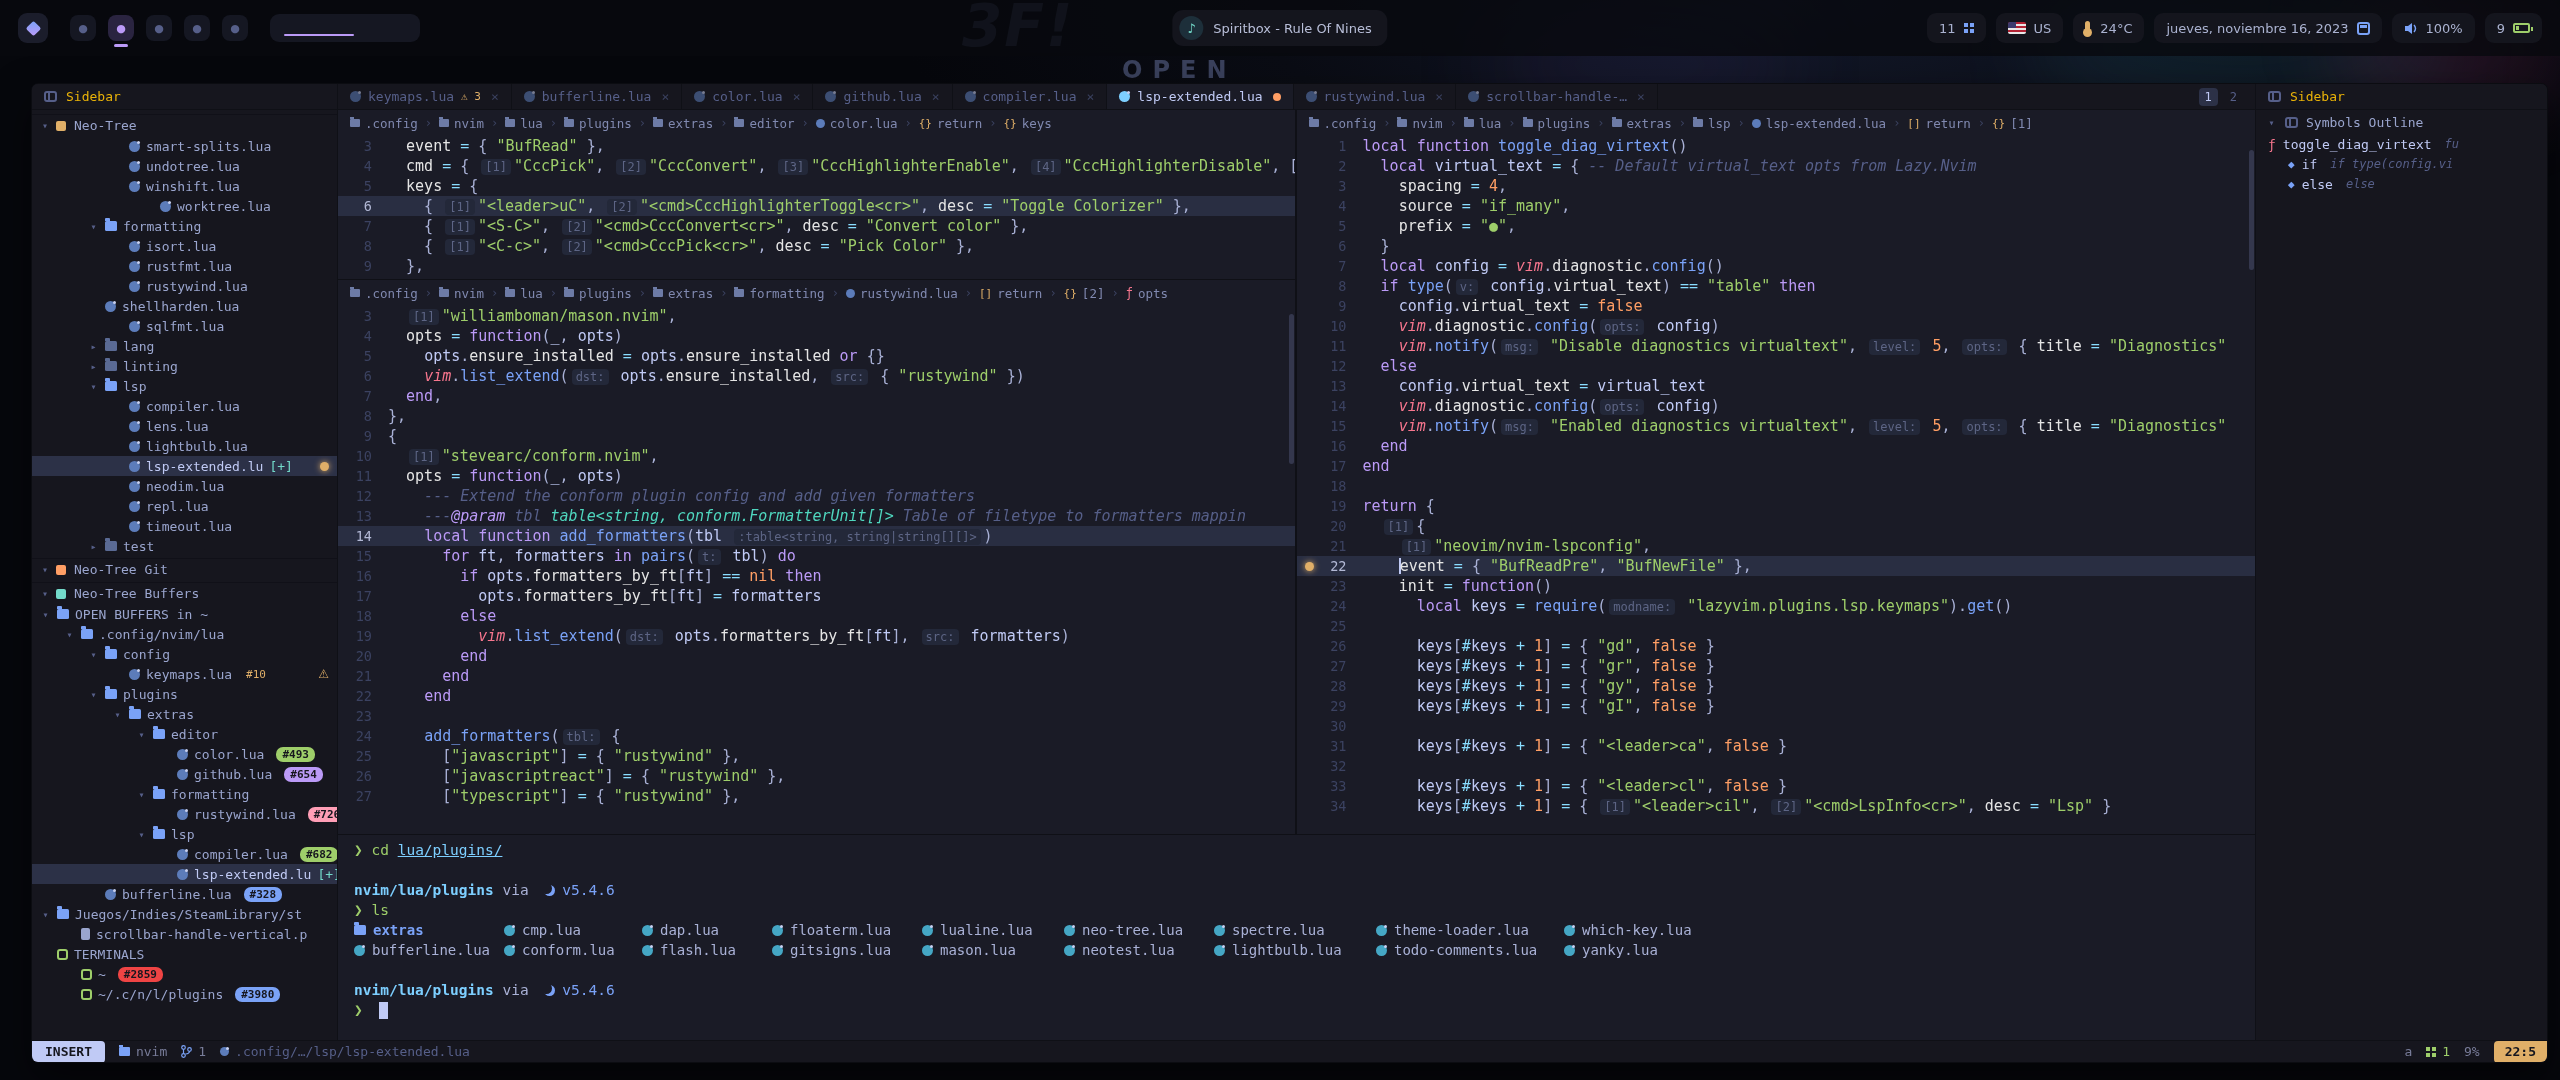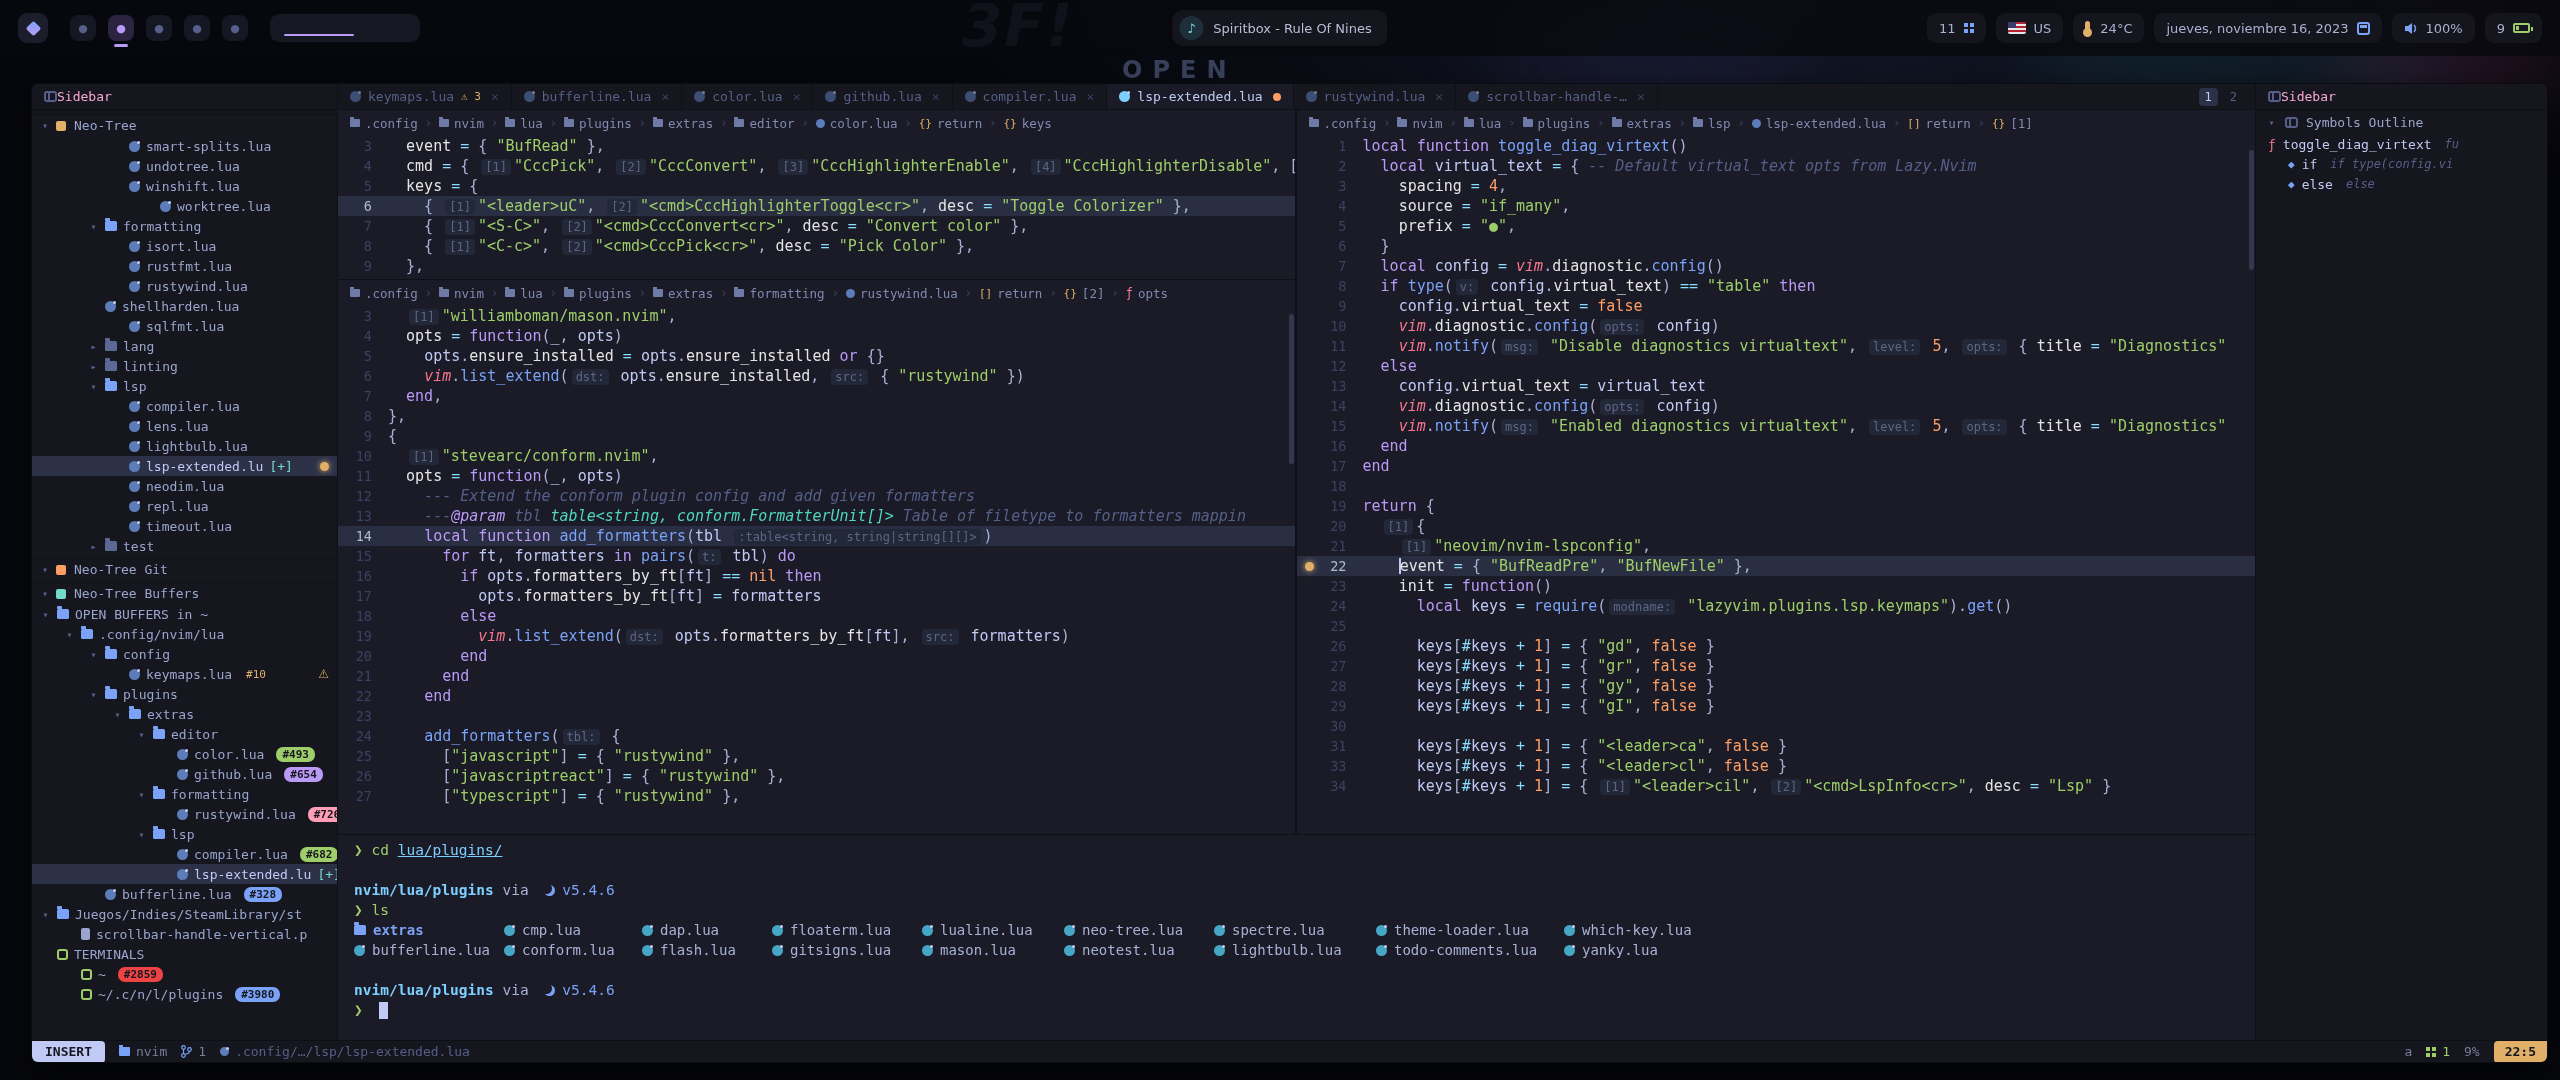--- a/index.html
+++ b/index.html
@@ -42,21 +42,21 @@
   .batt-ic::before{content:'';position:absolute;left:1px;top:1px;bottom:1px;width:3px;background:#9ece6a}
   .batt-ic::after{content:'';position:absolute;right:-5px;top:2px;width:2px;height:4px;background:#9ece6a}
 
   
   #win{position:absolute;left:32px;right:13px;top:84px;bottom:18px;z-index:3;background:#1a1b26;border-radius:6px;overflow:hidden;display:flex;flex-direction:column;box-shadow:0 0 0 1px #0b0c11,0 18px 40px rgba(0,0,0,.5)}
   #main{flex:1;display:flex;min-height:0}
 
   
   #lsb{width:306px;flex:none;background:#16161e;border-right:1px solid #0f1016;display:flex;flex-direction:column;min-height:0}
   #rsb{width:292px;flex:none;background:#16161e;border-left:1px solid #0f1016;display:flex;flex-direction:column}
-  .sb-hdr{height:26px;flex:none;display:flex;align-items:center;padding:0 12px;color:#f9a8d4;font-size:13px;border-bottom:1px solid #0f1016}
+  .sb-hdr{height:26px;flex:none;display:flex;align-items:center;gap:9px;padding:0 12px;color:#eab308;font-size:13px;border-bottom:1px solid #0f1016}
   .lay-ic{width:13px;height:11px;border:2px solid #565f89;border-radius:3px;position:relative}
   .lay-ic::after{content:'';position:absolute;left:2px;top:0;bottom:0;width:2px;background:#565f89}
   #ltree{flex:1;overflow:hidden;padding-top:2px}
   .t-hdr{height:22px;display:flex;align-items:center;gap:8px;padding:0 10px;color:#9aa5ce;font-size:13px;border-top:1px solid #101018;margin-top:2px}
   .t-hdr .sq{width:10px;height:10px;border-radius:2px;flex:none}
   .t-hdr .chev{width:auto}
   .t-row{height:20px;display:flex;align-items:center;gap:6px;font-size:13px;color:#9aa5ce;padding-right:8px;white-space:nowrap;overflow:hidden}
   .t-row.sel{background:#2c3147;color:#c0caf5}
   .chev{color:#565f89;font-size:10px;width:11px;flex:none;text-align:center}
   .ic-lua{width:11px;height:11px;border-radius:50%;background:#5c7cba;flex:none;position:relative}
@@ -723,20 +723,21 @@
               <div class="line cur"><span class="sign" style="width: 26px;"><span class="bulb"></span></span><span class="lnum">22</span><span class="ltext"><span class="sy-t">    </span><span class="caret"></span><span class="sy-fd">event</span><span class="sy-o"> = </span><span class="sy-t">{ </span><span class="sy-s">"BufReadPre"</span><span class="sy-t">, </span><span class="sy-s">"BufNewFile"</span><span class="sy-t"> },</span></span></div>
               <div class="line"><span class="sign" style="width: 26px;"></span><span class="lnum">23</span><span class="ltext"><span class="sy-t">    </span><span class="sy-fd">init</span><span class="sy-o"> = </span><span class="sy-k">function</span><span class="sy-t">()</span></span></div>
               <div class="line"><span class="sign" style="width: 26px;"></span><span class="lnum">24</span><span class="ltext"><span class="sy-t">      </span><span class="sy-k">local </span><span class="sy-v">keys</span><span class="sy-o"> = </span><span class="sy-f">require</span><span class="sy-t">(</span><span class="sy-h">modname:</span><span class="sy-t"> </span><span class="sy-s">"lazyvim.plugins.lsp.keymaps"</span><span class="sy-t">).</span><span class="sy-f">get</span><span class="sy-t">()</span></span></div>
               <div class="line"><span class="sign" style="width: 26px;"></span><span class="lnum">25</span><span class="ltext"></span></div>
               <div class="line"><span class="sign" style="width: 26px;"></span><span class="lnum">26</span><span class="ltext"><span class="sy-t">      </span><span class="sy-v">keys</span><span class="sy-t">[</span><span class="sy-o">#</span><span class="sy-v">keys</span><span class="sy-o"> + </span><span class="sy-n">1</span><span class="sy-t">]</span><span class="sy-o"> = </span><span class="sy-t">{ </span><span class="sy-s">"gd"</span><span class="sy-t">, </span><span class="sy-n">false</span><span class="sy-t"> }</span></span></div>
               <div class="line"><span class="sign" style="width: 26px;"></span><span class="lnum">27</span><span class="ltext"><span class="sy-t">      </span><span class="sy-v">keys</span><span class="sy-t">[</span><span class="sy-o">#</span><span class="sy-v">keys</span><span class="sy-o"> + </span><span class="sy-n">1</span><span class="sy-t">]</span><span class="sy-o"> = </span><span class="sy-t">{ </span><span class="sy-s">"gr"</span><span class="sy-t">, </span><span class="sy-n">false</span><span class="sy-t"> }</span></span></div>
               <div class="line"><span class="sign" style="width: 26px;"></span><span class="lnum">28</span><span class="ltext"><span class="sy-t">      </span><span class="sy-v">keys</span><span class="sy-t">[</span><span class="sy-o">#</span><span class="sy-v">keys</span><span class="sy-o"> + </span><span class="sy-n">1</span><span class="sy-t">]</span><span class="sy-o"> = </span><span class="sy-t">{ </span><span class="sy-s">"gy"</span><span class="sy-t">, </span><span class="sy-n">false</span><span class="sy-t"> }</span></span></div>
               <div class="line"><span class="sign" style="width: 26px;"></span><span class="lnum">29</span><span class="ltext"><span class="sy-t">      </span><span class="sy-v">keys</span><span class="sy-t">[</span><span class="sy-o">#</span><span class="sy-v">keys</span><span class="sy-o"> + </span><span class="sy-n">1</span><span class="sy-t">]</span><span class="sy-o"> = </span><span class="sy-t">{ </span><span class="sy-s">"gI"</span><span class="sy-t">, </span><span class="sy-n">false</span><span class="sy-t"> }</span></span></div>
               <div class="line"><span class="sign" style="width: 26px;"></span><span class="lnum">30</span><span class="ltext"></span></div>
               <div class="line"><span class="sign" style="width: 26px;"></span><span class="lnum">31</span><span class="ltext"><span class="sy-t">      </span><span class="sy-v">keys</span><span class="sy-t">[</span><span class="sy-o">#</span><span class="sy-v">keys</span><span class="sy-o"> + </span><span class="sy-n">1</span><span class="sy-t">]</span><span class="sy-o"> = </span><span class="sy-t">{ </span><span class="sy-s">"&lt;leader&gt;ca"</span><span class="sy-t">, </span><span class="sy-n">false</span><span class="sy-t"> }</span></span></div>
+              <div class="line"><span class="sign" style="width: 26px;"></span><span class="lnum">32</span><span class="ltext"></span></div>
               <div class="line"><span class="sign" style="width: 26px;"></span><span class="lnum">33</span><span class="ltext"><span class="sy-t">      </span><span class="sy-v">keys</span><span class="sy-t">[</span><span class="sy-o">#</span><span class="sy-v">keys</span><span class="sy-o"> + </span><span class="sy-n">1</span><span class="sy-t">]</span><span class="sy-o"> = </span><span class="sy-t">{ </span><span class="sy-s">"&lt;leader&gt;cl"</span><span class="sy-t">, </span><span class="sy-n">false</span><span class="sy-t"> }</span></span></div>
               <div class="line"><span class="sign" style="width: 26px;"></span><span class="lnum">34</span><span class="ltext"><span class="sy-t">      </span><span class="sy-v">keys</span><span class="sy-t">[</span><span class="sy-o">#</span><span class="sy-v">keys</span><span class="sy-o"> + </span><span class="sy-n">1</span><span class="sy-t">]</span><span class="sy-o"> = </span><span class="sy-t">{ </span><span class="sy-h">[1]</span><span class="sy-s">"&lt;leader&gt;cil"</span><span class="sy-t">, </span><span class="sy-h">[2]</span><span class="sy-s">"&lt;cmd&gt;LspInfo&lt;cr&gt;"</span><span class="sy-t">, </span><span class="sy-fd">desc</span><span class="sy-o"> = </span><span class="sy-s">"Lsp"</span><span class="sy-t"> }</span></span></div>
             </div>
           <div class="vscroll" style="top:40px;height:120px"></div>
         </section>
       </div>
 
       <div id="floaterm">
         <div id="termbody">
           <div id="termpre">

